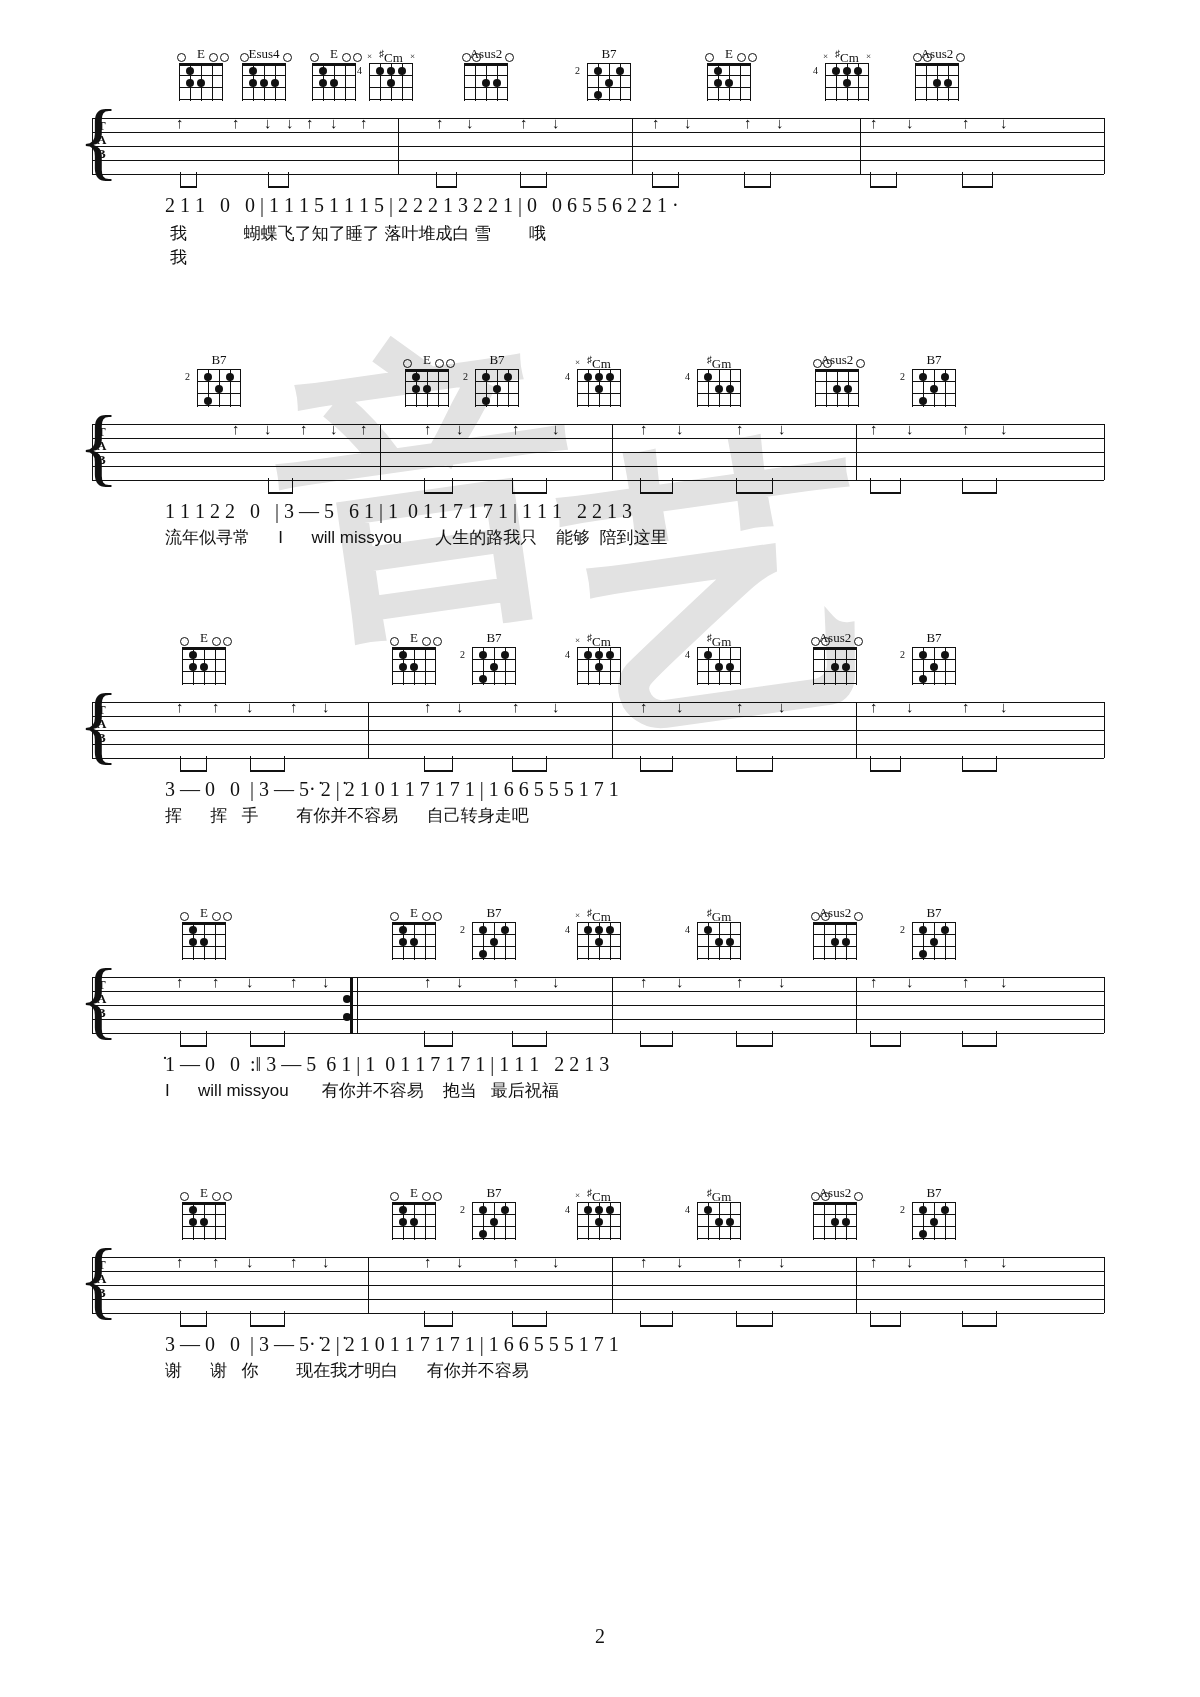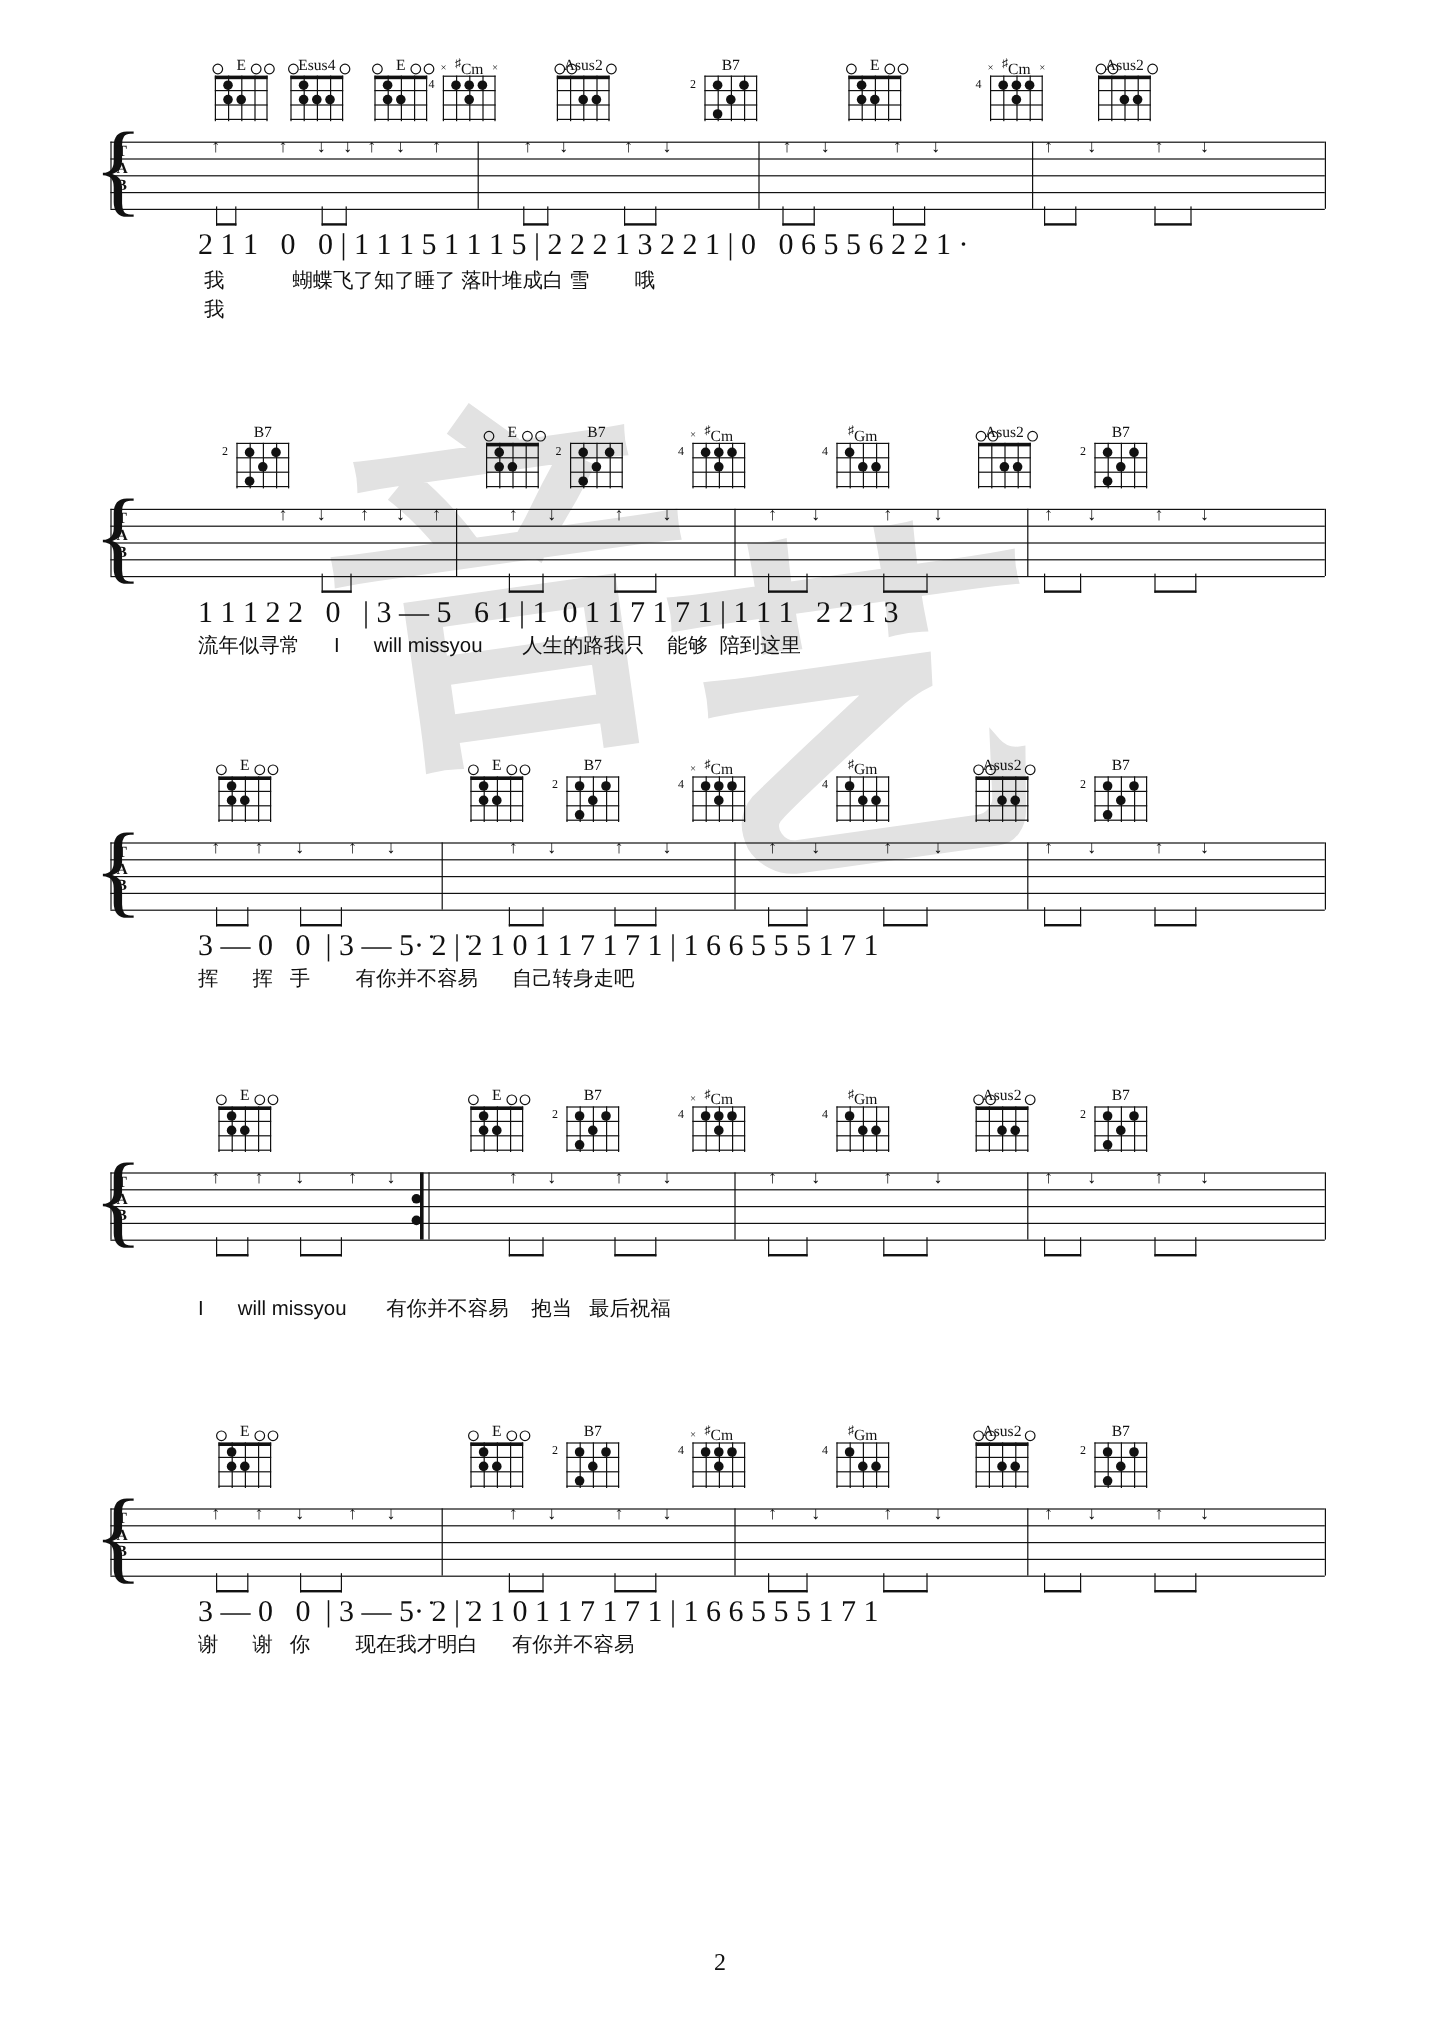--- a/index.html
+++ b/index.html
@@ -85,21 +85,21 @@
     position:absolute;left:78px;font-size:86px;line-height:60px;
     font-family:"Liberation Serif",serif;
   }
 
   
   .numline{
     position:relative;height:40px;margin-top:4px;
     font-family:"Liberation Serif",serif;
   }
   .num{
-    position:absolute;font-size:25px;line-height:26px;white-space:pre;text-align:center;
+    position:absolute;font-size:20px;line-height:26px;white-space:pre;text-align:center;
   }
   .lyr{
     position:absolute;font-size:17px;line-height:20px;white-space:pre;
     font-family:"Liberation Sans", sans-serif;
   }
 
   
   .pagenum{
     position:absolute;left:0;width:1200px;text-align:center;
     font-size:20px;font-family:"Liberation Serif",serif;
@@ -975,20 +975,21 @@
       <div class="beam" style="left:736px;top:76px;width:37px"></div>
       <div class="stem" style="left:870px;top:62px;height:16px"></div>
       <div class="stem" style="left:900px;top:62px;height:16px"></div>
       <div class="beam" style="left:870px;top:76px;width:31px"></div>
       <div class="stem" style="left:962px;top:62px;height:16px"></div>
       <div class="stem" style="left:996px;top:62px;height:16px"></div>
       <div class="beam" style="left:962px;top:76px;width:35px"></div>
     </div>
 
     <div class="numline" style="height:56px">
+      <div class="num" style="left:165px;top:0">̇1 — 0   0  :‖ 3 — 5  6 1 | 1  0 1 1 7 1 7 1 | 1 1 1   2 2 1 3</div>
       <div class="lyr" style="left:165px;top:30px">I      will missyou       有你并不容易    抱当   最后祝福</div>
     </div>
   </div>
 
   <div class="system" id="sys5" style="top:1185px;">
     <div class="chords">
       <div class="chord" style="left:173px">
         <div class="cname">E</div>
         <div class="grid">
           <div class="nut"></div>

